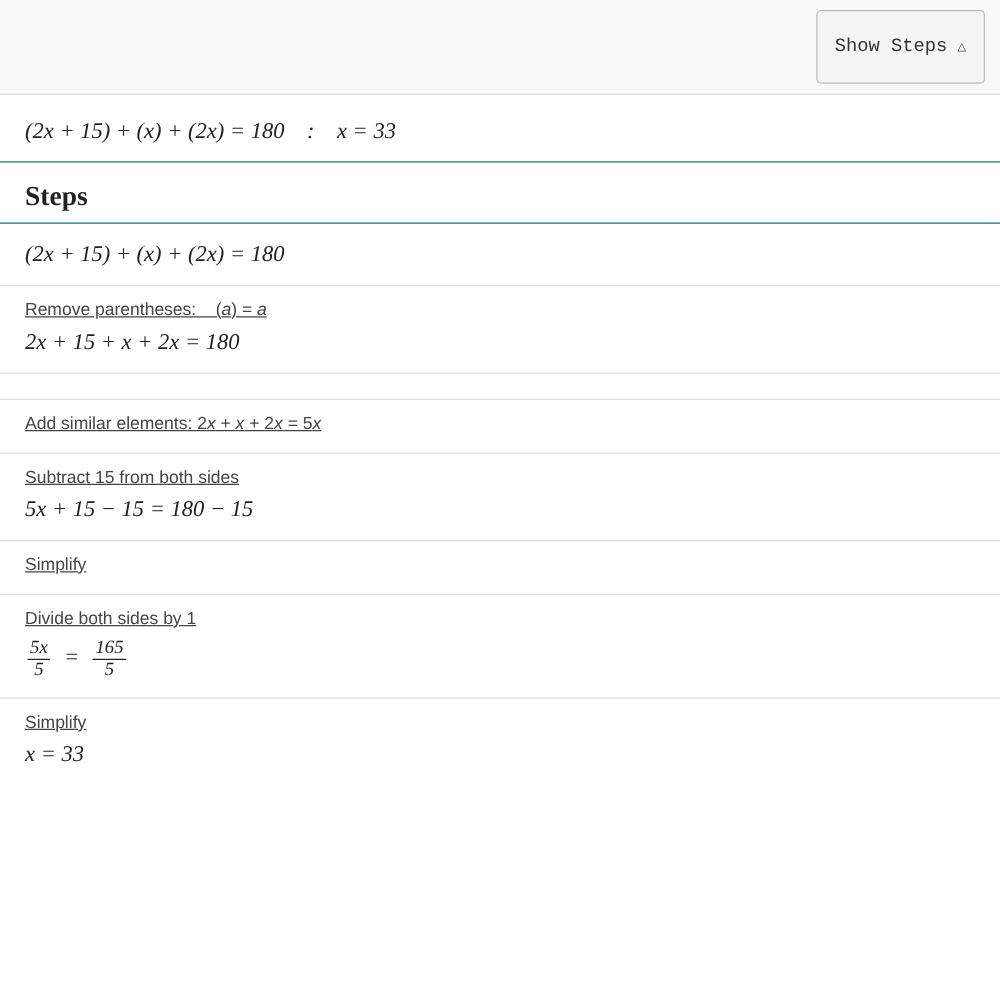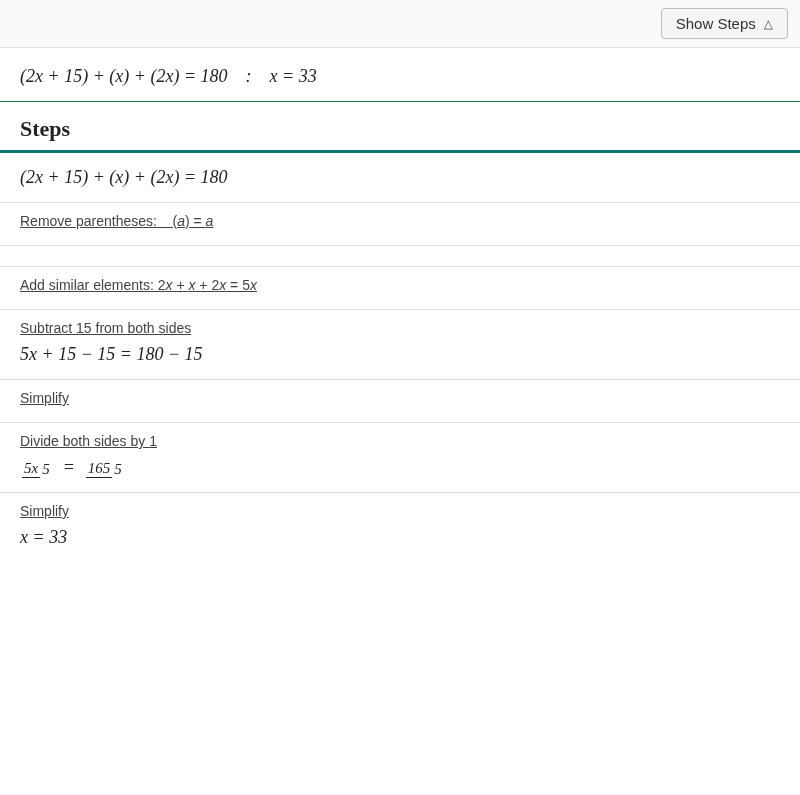--- a/index.html
+++ b/index.html
@@ -20,23 +20,23 @@
       border-bottom: 1px solid #ddd;
       background: #f9f9f9;
     }
 
     .show-steps-btn {
       display: flex;
       align-items: center;
       border: 1px solid #bbb;
       border-radius: 4px;
       background: #f5f5f5;
-      padding: 6px 14px;
+      padding: 20px 14px;
       font-size: 15px;
-      font-family: Liberation Sans, sans-serif;
+      font-family: Liberation Mono, monospace;
       cursor: pointer;
       color: #333;
       gap: 8px;
     }
 
     .show-steps-btn .chevron {
       font-size: 12px;
       color: #555;
     }
 
@@ -70,42 +70,42 @@
     }
 
     .step-equation {
       font-size: 18px;
       font-style: italic;
       padding: 2px 0 4px 0;
     }
 
     .fraction {
       display: inline-flex;
-      flex-direction: row;
+      flex-direction: column;
       align-items: center;
       vertical-align: middle;
       font-size: 15px;
       line-height: 1.1;
       margin: 0 2px;
     }
 
     .fraction .numer {
       border-bottom: 1.5px solid #222;
       padding: 0 2px;
       text-align: center;
     }
 
     .fraction .denom {
       padding: 0 2px;
       text-align: center;
     }
 
     .initial-eq-block {
       padding: 12px 26px 10px 20px;
-      border-top: 3px solid #0f766e;
+      border-top: 1px solid #0f766e;
     }
 
     .initial-eq-block .step-equation {
       font-size: 18px;
     }
   </style>
 </head>
 <body>
 
 <div class="top-bar">
@@ -125,20 +125,23 @@
 
 <div class="initial-eq-block">
   <div class="step-equation">
     (2<i>x</i> + 15) + (<i>x</i>) + (2<i>x</i>) = 180
   </div>
 </div>
 
 <div class="step-block">
   <div class="step-description">
     Remove parentheses: &nbsp;&nbsp;&nbsp;(<i>a</i>) = <i>a</i>
+  </div>
+  <div class="step-equation">
+    2<i>x</i> + 15 + <i>x</i> + 2<i>x</i> = 180
   </div>
 </div>
 
 <div class="step-block">
 </div>
 
 <div class="step-block">
   <div class="step-description">
     Add similar elements: 2<i>x</i> + <i>x</i> + 2<i>x</i> = 5<i>x</i>
   </div>

